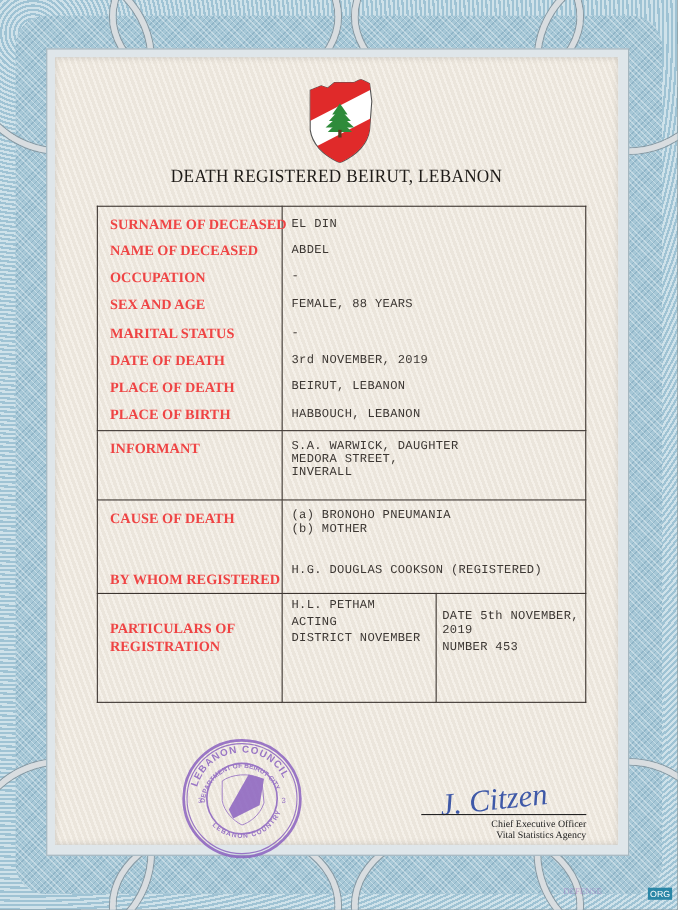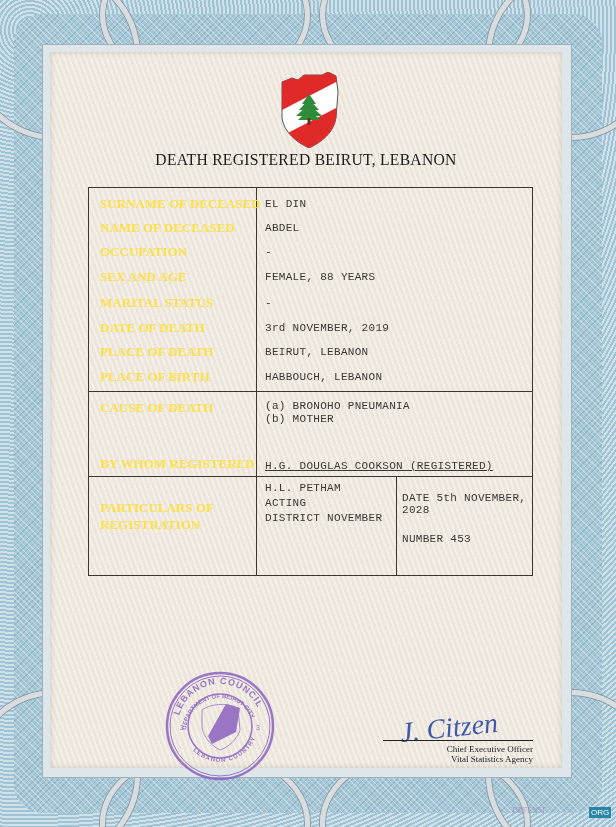--- a/index.html
+++ b/index.html
@@ -38,21 +38,21 @@
   .title {
     position:absolute; left:50px; top:150px; width:512px; text-align:center;
     font-family:"Liberation Serif", serif; font-size:17px; letter-spacing:0.3px; color:#1d1a17;
     transform:scaleX(0.92);
   }
   table.cert {
     position:absolute; left:88px; top:187px; width:444px;
     border-collapse:collapse; table-layout:fixed;
   }
   table.cert td { border:1.5px solid #3c3530; vertical-align:top; padding:0; }
-  .lbl { font-family:"Liberation Serif", serif; font-weight:bold; font-size:13px; color:#fde047; padding-left:11px; white-space:nowrap; }
+  .lbl { font-family:"Liberation Serif", serif; font-weight:bold; font-size:13px; color:#ef4444; padding-left:11px; white-space:nowrap; }
   .val { font-family:"Liberation Mono", monospace; font-size:11px; color:#3c3733; padding-left:8px; white-space:pre; letter-spacing:0.3px; }
   .line { display:block; }
   .indent { padding-left:60px; }
   .stamp { position:absolute; left:164px; top:670px; width:112px; height:112px; opacity:0.85; }
   .sig { position:absolute; left:400px; top:712px; font-family:"Liberation Serif", serif; font-style:italic; font-size:28px; color:#3f59a8; transform:rotate(-6deg); }
   .sig-line { position:absolute; left:383px; top:740px; width:150px; border-top:1.5px solid #222; }
   .sig-caption { position:absolute; left:383px; top:744px; width:150px; text-align:right; font-family:"Liberation Serif", serif; font-size:9px; line-height:10px; color:#222; }
   .watermark { position:absolute; left:512px; top:806px; font-family:Liberation Serif, serif; font-size:8px; color:rgba(160,110,190,0.5); }
   .org { position:absolute; left:589px; top:807px; background:#2a86a6; color:#fff; font-family:"Liberation Sans", sans-serif; font-size:8px; padding:1px 2px; }
 </style>
@@ -117,42 +117,50 @@
       <div class="val" style="height:24px">ABDEL</div>
       <div class="val" style="height:25px">-</div>
       <div class="val" style="height:26px">FEMALE, 88 YEARS</div>
       <div class="val" style="height:25px">-</div>
       <div class="val" style="height:24px">3rd NOVEMBER, 2019</div>
       <div class="val" style="height:25px">BEIRUT, LEBANON</div>
       <div class="val" style="height:18px">HABBOUCH, LEBANON</div>
     </td>
   </tr>
   <tr>
+    <td style="height:54px;padding-top:8px;">
+      <div class="lbl">INFORMANT</div>
+    </td>
+    <td colspan="2" style="padding-top:8px;">
+      <div class="val" style="line-height:12px"><span class="line">S.A. WARWICK, DAUGHTER</span><span class="line">MEDORA STREET,</span><span class="line">INVERALL</span></div>
+    </td>
+  </tr>
+  <tr>
     <td style="height:76px;padding-top:8px;position:relative;">
       <div class="lbl">CAUSE OF DEATH</div>
       <div class="lbl" style="position:absolute;left:0;bottom:4px;">BY WHOM REGISTERED</div>
     </td>
     <td colspan="2" style="padding-top:8px;position:relative;">
       <div class="val" style="line-height:13px"><span class="line">(a) BRONOHO PNEUMANIA</span><span class="line">(b) MOTHER</span></div>
-      <div class="val" style="position:absolute;left:0;bottom:4px;text-decoration:underline;">H.G. DOUGLAS COOKSON (REGISTERED)</div>
+      <div class="val" style="position:absolute;left:0;bottom:14px;">H.G. DOUGLAS COOKSON (REGISTERED)</div>
     </td>
   </tr>
   <tr>
     <td style="height:76px;padding-top:22px;">
       <div class="lbl" style="line-height:17px">
             <span class="line">PARTICULARS OF</span>
             <span class="line">REGISTRATION</span>
           </div>
     </td>
     <td style="padding-top:4px;">
       <div class="val" style="line-height:15px"><span class="line">H.L. PETHAM</span><span class="line">ACTING</span><span class="line">DISTRICT NOVEMBER</span></div>
     </td>
     <td style="padding-top:15px;">
-      <div class="val" style="padding-left:5px;line-height:12px"><span class="line">DATE 5th NOVEMBER,</span><span class="line">2028</span></div>
-      <div class="val" style="padding-left:5px;margin-top:17px;">NUMBER 453</div>
+      <div class="val" style="padding-left:5px;line-height:12px"><span class="line">DATE 5th NOVEMBER,</span><span class="line">2019</span></div>
+      <div class="val" style="padding-left:5px;margin-top:4px;">NUMBER 453</div>
     </td>
   </tr>
 </tbody>
   </table>
 
 <svg class="stamp" viewBox="0 0 112 112">
   <circle cx="56" cy="56" r="53" fill="none" stroke="#8b62c0" stroke-width="2.5"></circle>
   <circle cx="56" cy="56" r="50" fill="none" stroke="#8b62c0" stroke-width="1"></circle>
   <circle cx="56" cy="56" r="32" fill="none" stroke="#8b62c0" stroke-width="1.5"></circle>
   <defs>

